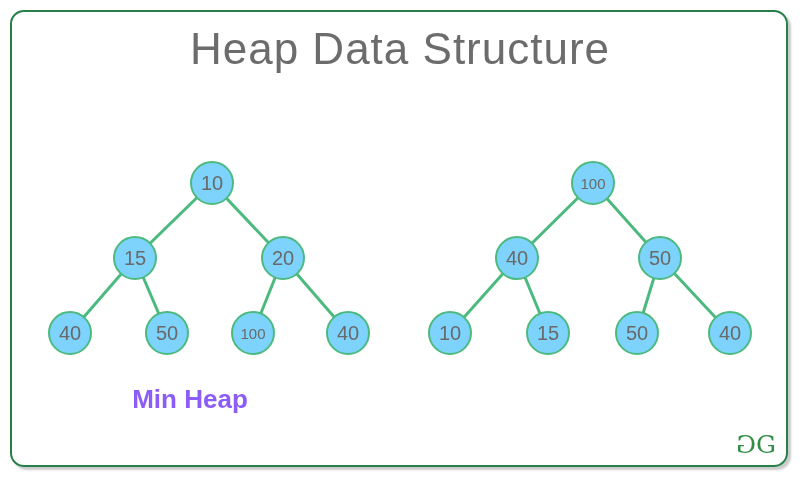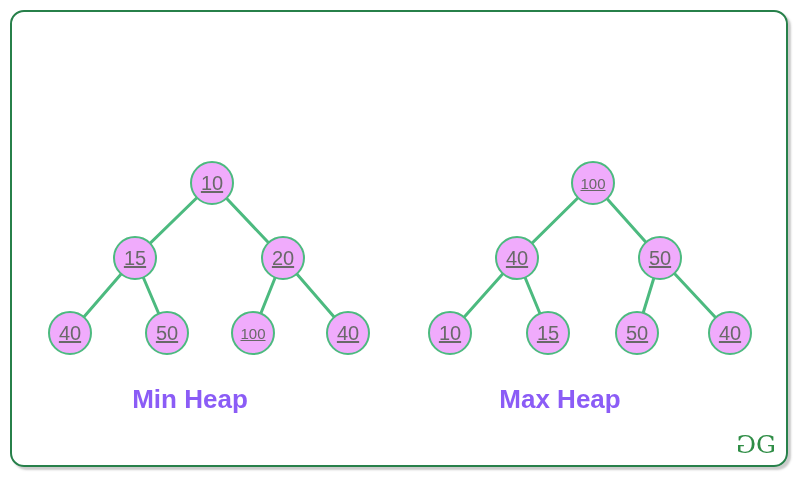--- a/index.html
+++ b/index.html
@@ -49,27 +49,26 @@
     stroke-width: 3;
     stroke-linecap: round;
   }
   .node {
     position: absolute;
     width: 44px;
     height: 44px;
     box-sizing: border-box;
     border: 2.5px solid #4cba7f;
     border-radius: 50%;
-    background: #f0abfc;
+    background: #7dd3fc;
     display: flex;
     align-items: center;
     justify-content: center;
     font-size: 20px;
     color: #696969;
-    text-decoration: underline;
   }
   .node.small {
     font-size: 15px;
   }
   .heap-label {
     position: absolute;
     width: 200px;
     text-align: center;
     top: 384px;
     font-size: 26px;
@@ -94,20 +93,21 @@
     transform: scaleX(-1);
   }
 </style>
 </head>
 <body>
 
 <div class="canvas">
 
   <div class="frame"></div>
 
+  <div class="title">Heap Data Structure</div>
 
   <svg class="edges" viewBox="0 0 800 479">
 
     <line x1="212" y1="183" x2="135" y2="258"></line>
     <line x1="212" y1="183" x2="283" y2="258"></line>
     <line x1="135" y1="258" x2="70" y2="333"></line>
     <line x1="135" y1="258" x2="167" y2="333"></line>
     <line x1="283" y1="258" x2="253" y2="333"></line>
     <line x1="283" y1="258" x2="348" y2="333"></line>
 
@@ -133,19 +133,18 @@
     <div class="node small" style="left:571px; top:161px;">100</div>
     <div class="node" style="left:495px; top:236px;">40</div>
     <div class="node" style="left:638px; top:236px;">50</div>
     <div class="node" style="left:428px; top:311px;">10</div>
     <div class="node" style="left:526px; top:311px;">15</div>
     <div class="node" style="left:615px; top:311px;">50</div>
     <div class="node" style="left:708px; top:311px;">40</div>
   </div>
 
   <div class="heap-label min">Min Heap</div>
-  <div class="heap-label max">Max Heap</div>
 
   <div class="logo">
     <span class="flip">G</span><span>G</span>
   </div>
 
 </div>
 
 </body></html>

